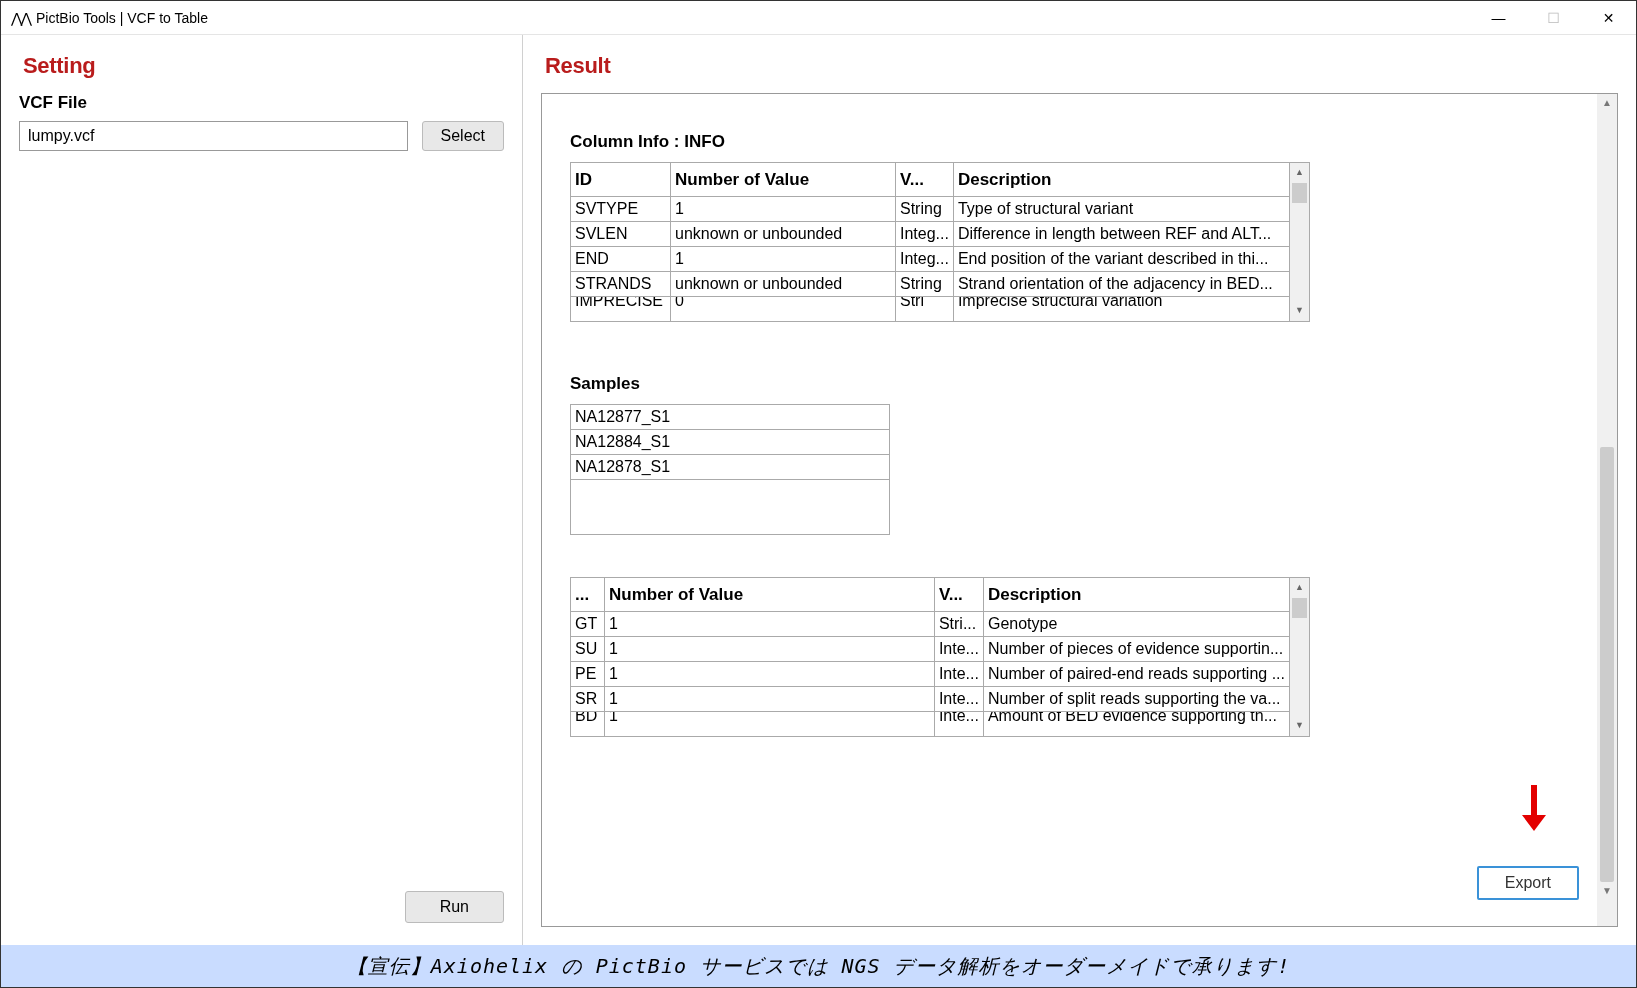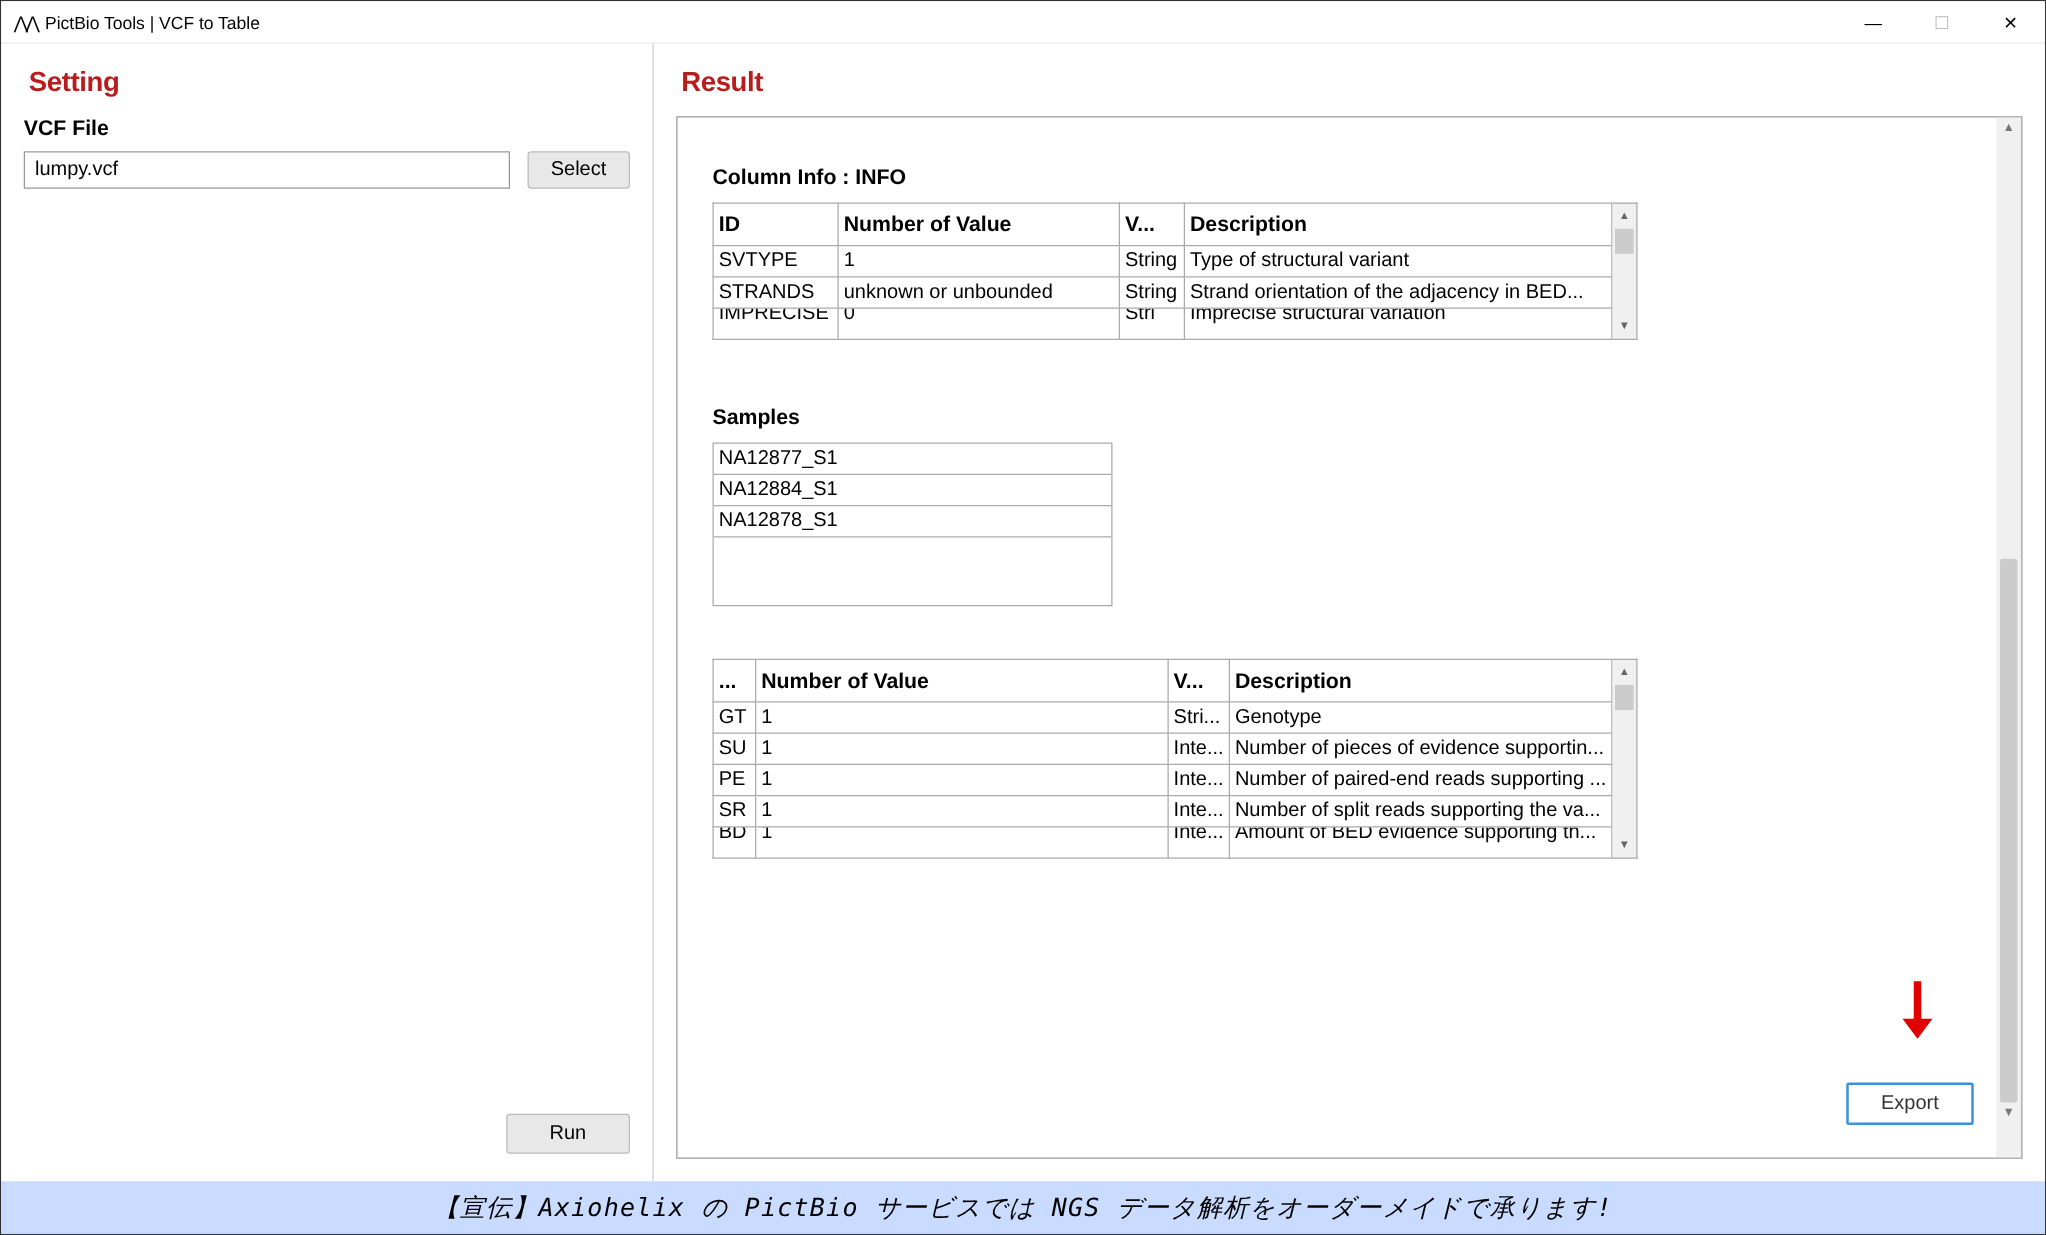--- a/index.html
+++ b/index.html
@@ -320,20 +320,32 @@
                 <th>V...</th>
                 <th>Description</th>
               </tr>
               <tr>
                     <td>SVTYPE</td>
                     <td>1</td>
                     <td>String</td>
                     <td>Type of structural variant</td>
                   </tr>
               <tr>
+                    <td>SVLEN</td>
+                    <td>unknown or unbounded</td>
+                    <td>Integ...</td>
+                    <td>Difference in length between REF and ALT...</td>
+                  </tr>
+              <tr>
+                    <td>END</td>
+                    <td>1</td>
+                    <td>Integ...</td>
+                    <td>End position of the variant described in thi...</td>
+                  </tr>
+              <tr>
                     <td>STRANDS</td>
                     <td>unknown or unbounded</td>
                     <td>String</td>
                     <td>Strand orientation of the adjacency in BED...</td>
                   </tr>
               <tr class="partial-row">
                     <td>IMPRECISE</td>
                     <td>0</td>
                     <td>Stri</td>
                     <td>Imprecise structural variation</td>

